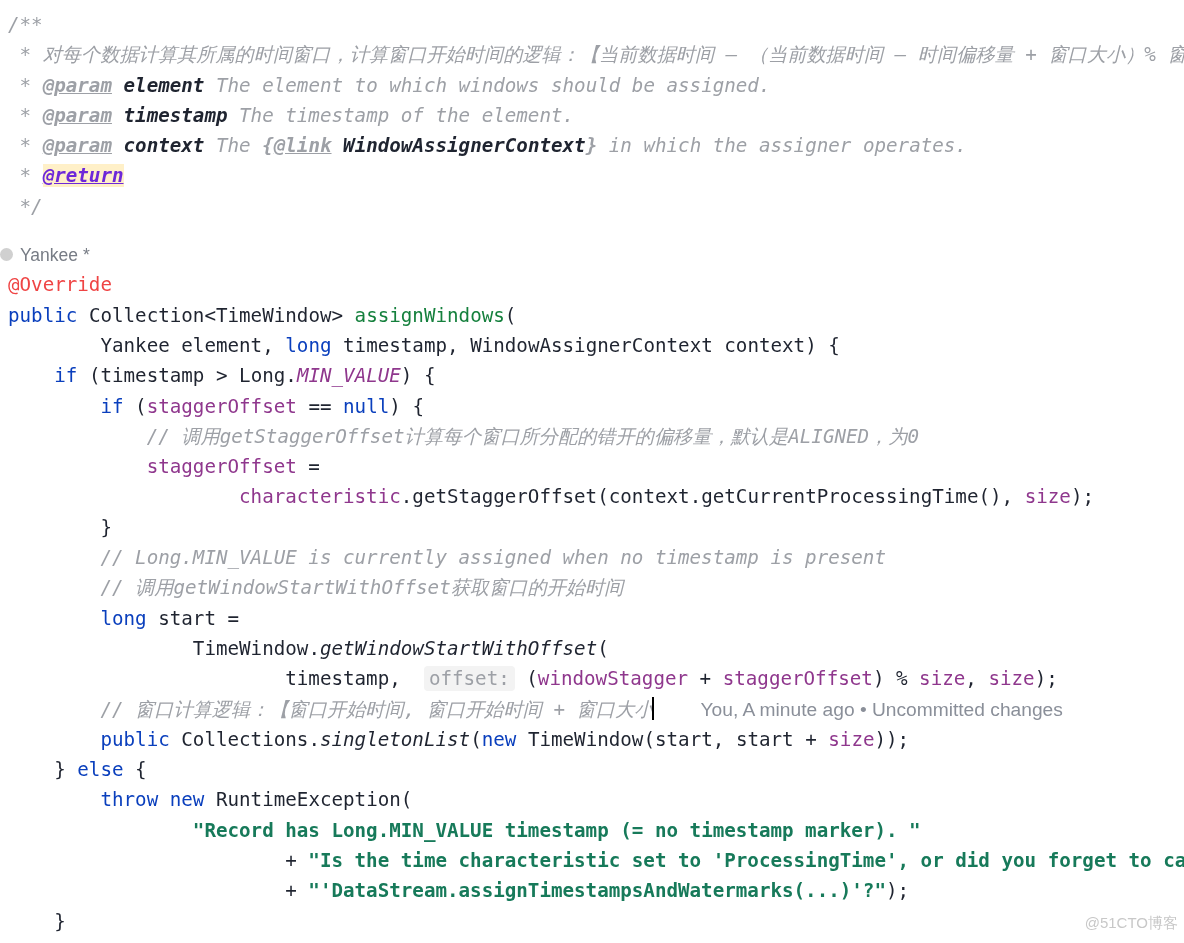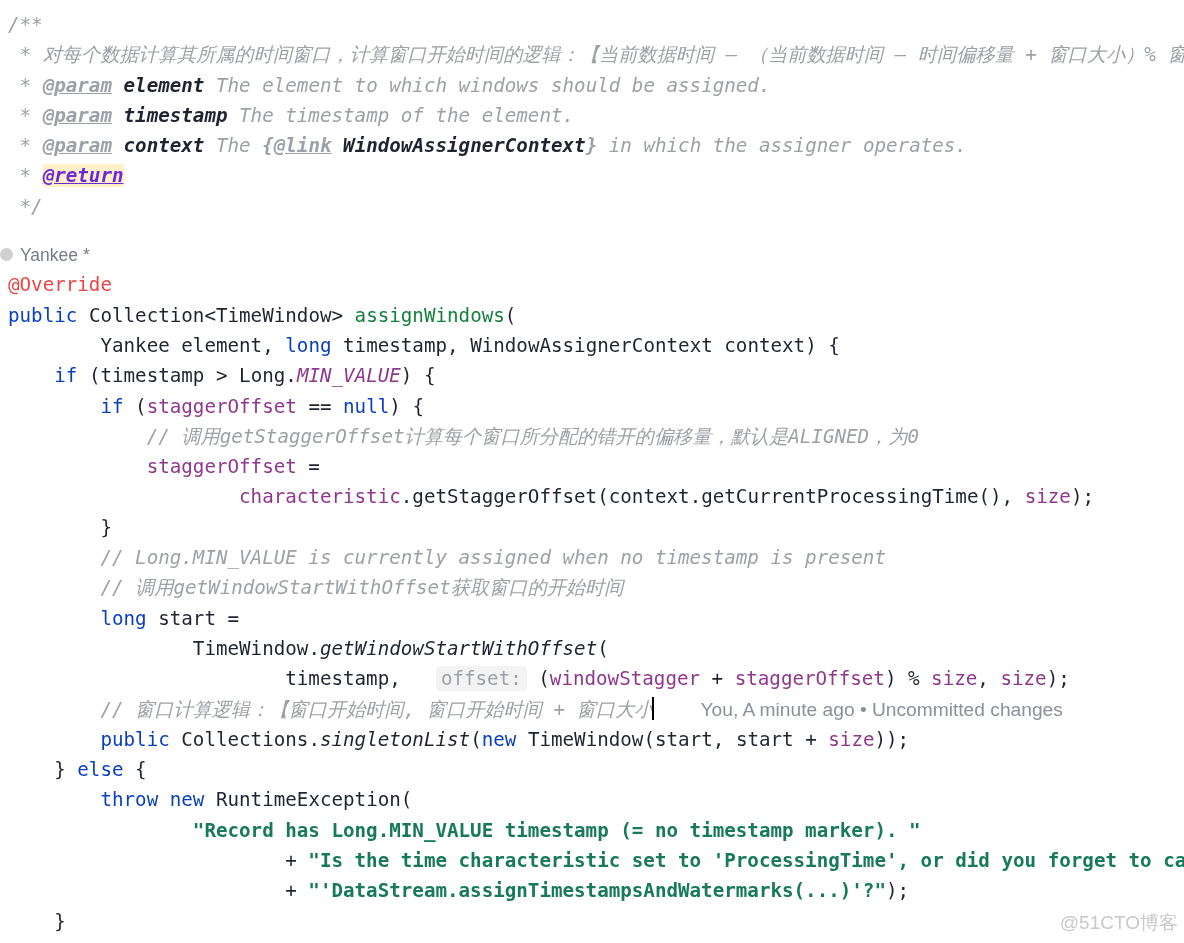--- a/index.html
+++ b/index.html
@@ -29,21 +29,20 @@
   .mn { color: #15803d; font-weight:500;} 
   .cn { color: #8f378d; font-style: italic; } 
   .nl { color: #0a3fbd; } 
   .fl { color: #8f378d; } 
   .sm { color: #1f2430; font-style: italic; } 
   .st { color: #177a5a; font-weight:600;} 
   .hint{
     color:#9da0a6; font-style: normal;
     background:#f3f3f3; border-radius:4px;
     padding:1px 5px;
-    margin-left:12px;
   }
   .lens {
     font-family: -apple-system, BlinkMacSystemFont, "Segoe UI", Arial, sans-serif;
     color: #8a8f99;
     font-style: normal;
     font-weight: 400;
     text-align: center;
   }
   .author-line {
     display:flex; align-items:center;
@@ -64,21 +63,21 @@
     display:inline-block;
     width:2px; height:23px;
     background:#000;
     vertical-align:-4px;
     margin-left:-1px;
   }
   .wm{
     position:fixed;
     right:6px; bottom:5px;
     font-family: Arial, sans-serif;
-    font-size:19px;
+    font-size:15px;
     color:#c8c8c8;
     pointer-events:none;
   }
 </style>
 </head>
 <body>
 
 <div>
 <pre class="code"><span class="hl-line" style="top:677.6px;"></span><span class="c">/**</span>
 <span class="c"> * 对每个数据计算其所属的时间窗口，计算窗口开始时间的逻辑：【当前数据时间 – （当前数据时间 – 时间偏移量 + 窗口大小）% 窗口大小】</span>

